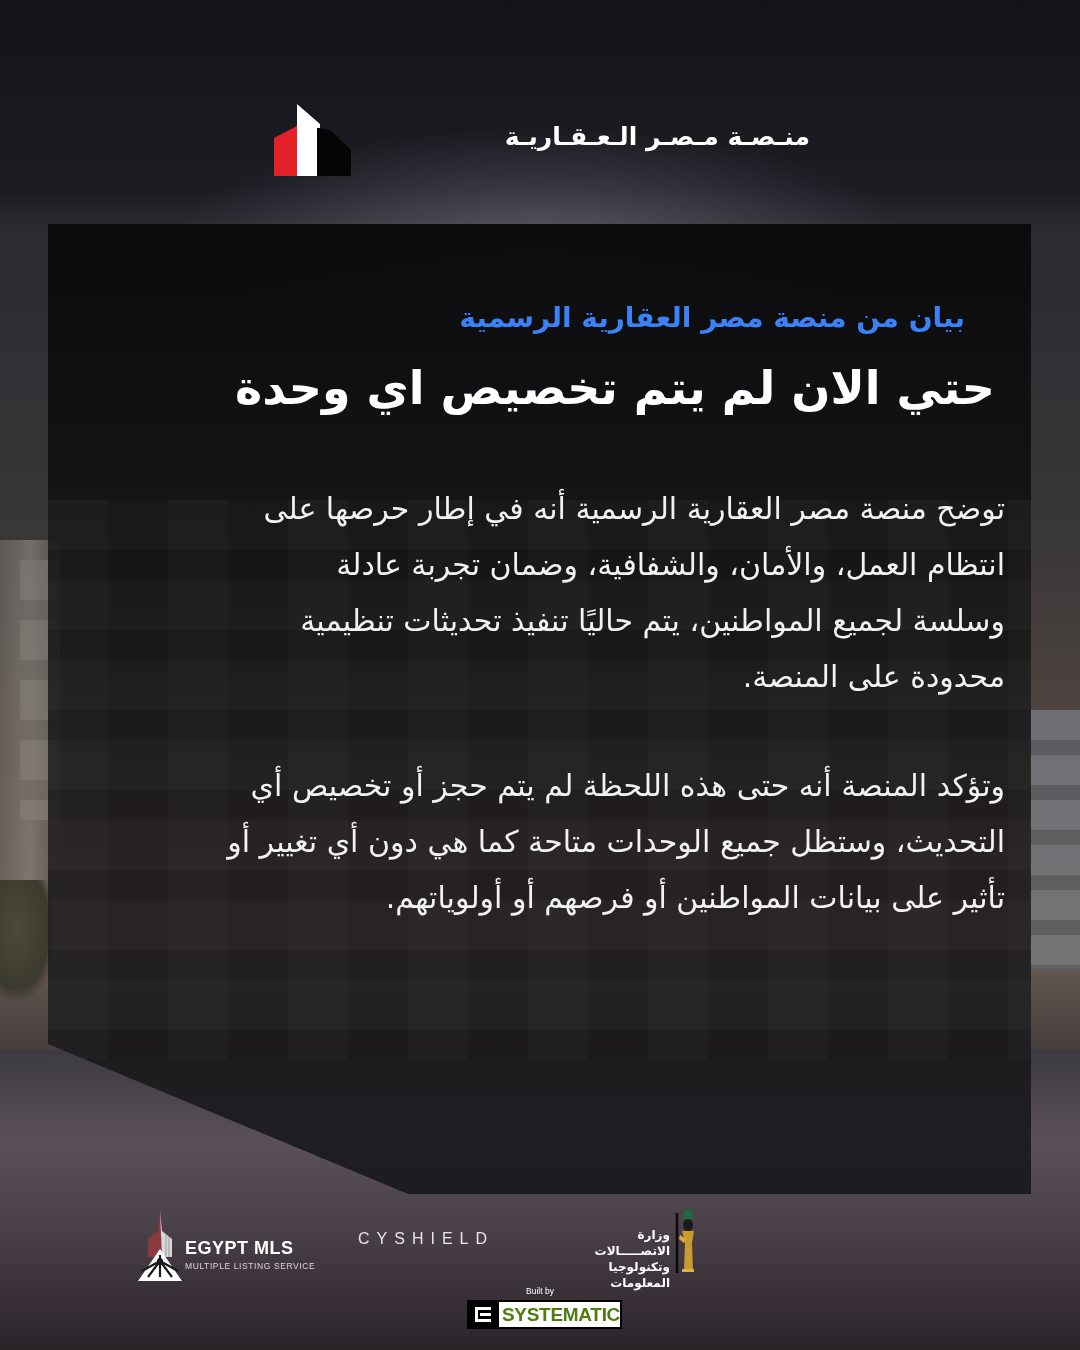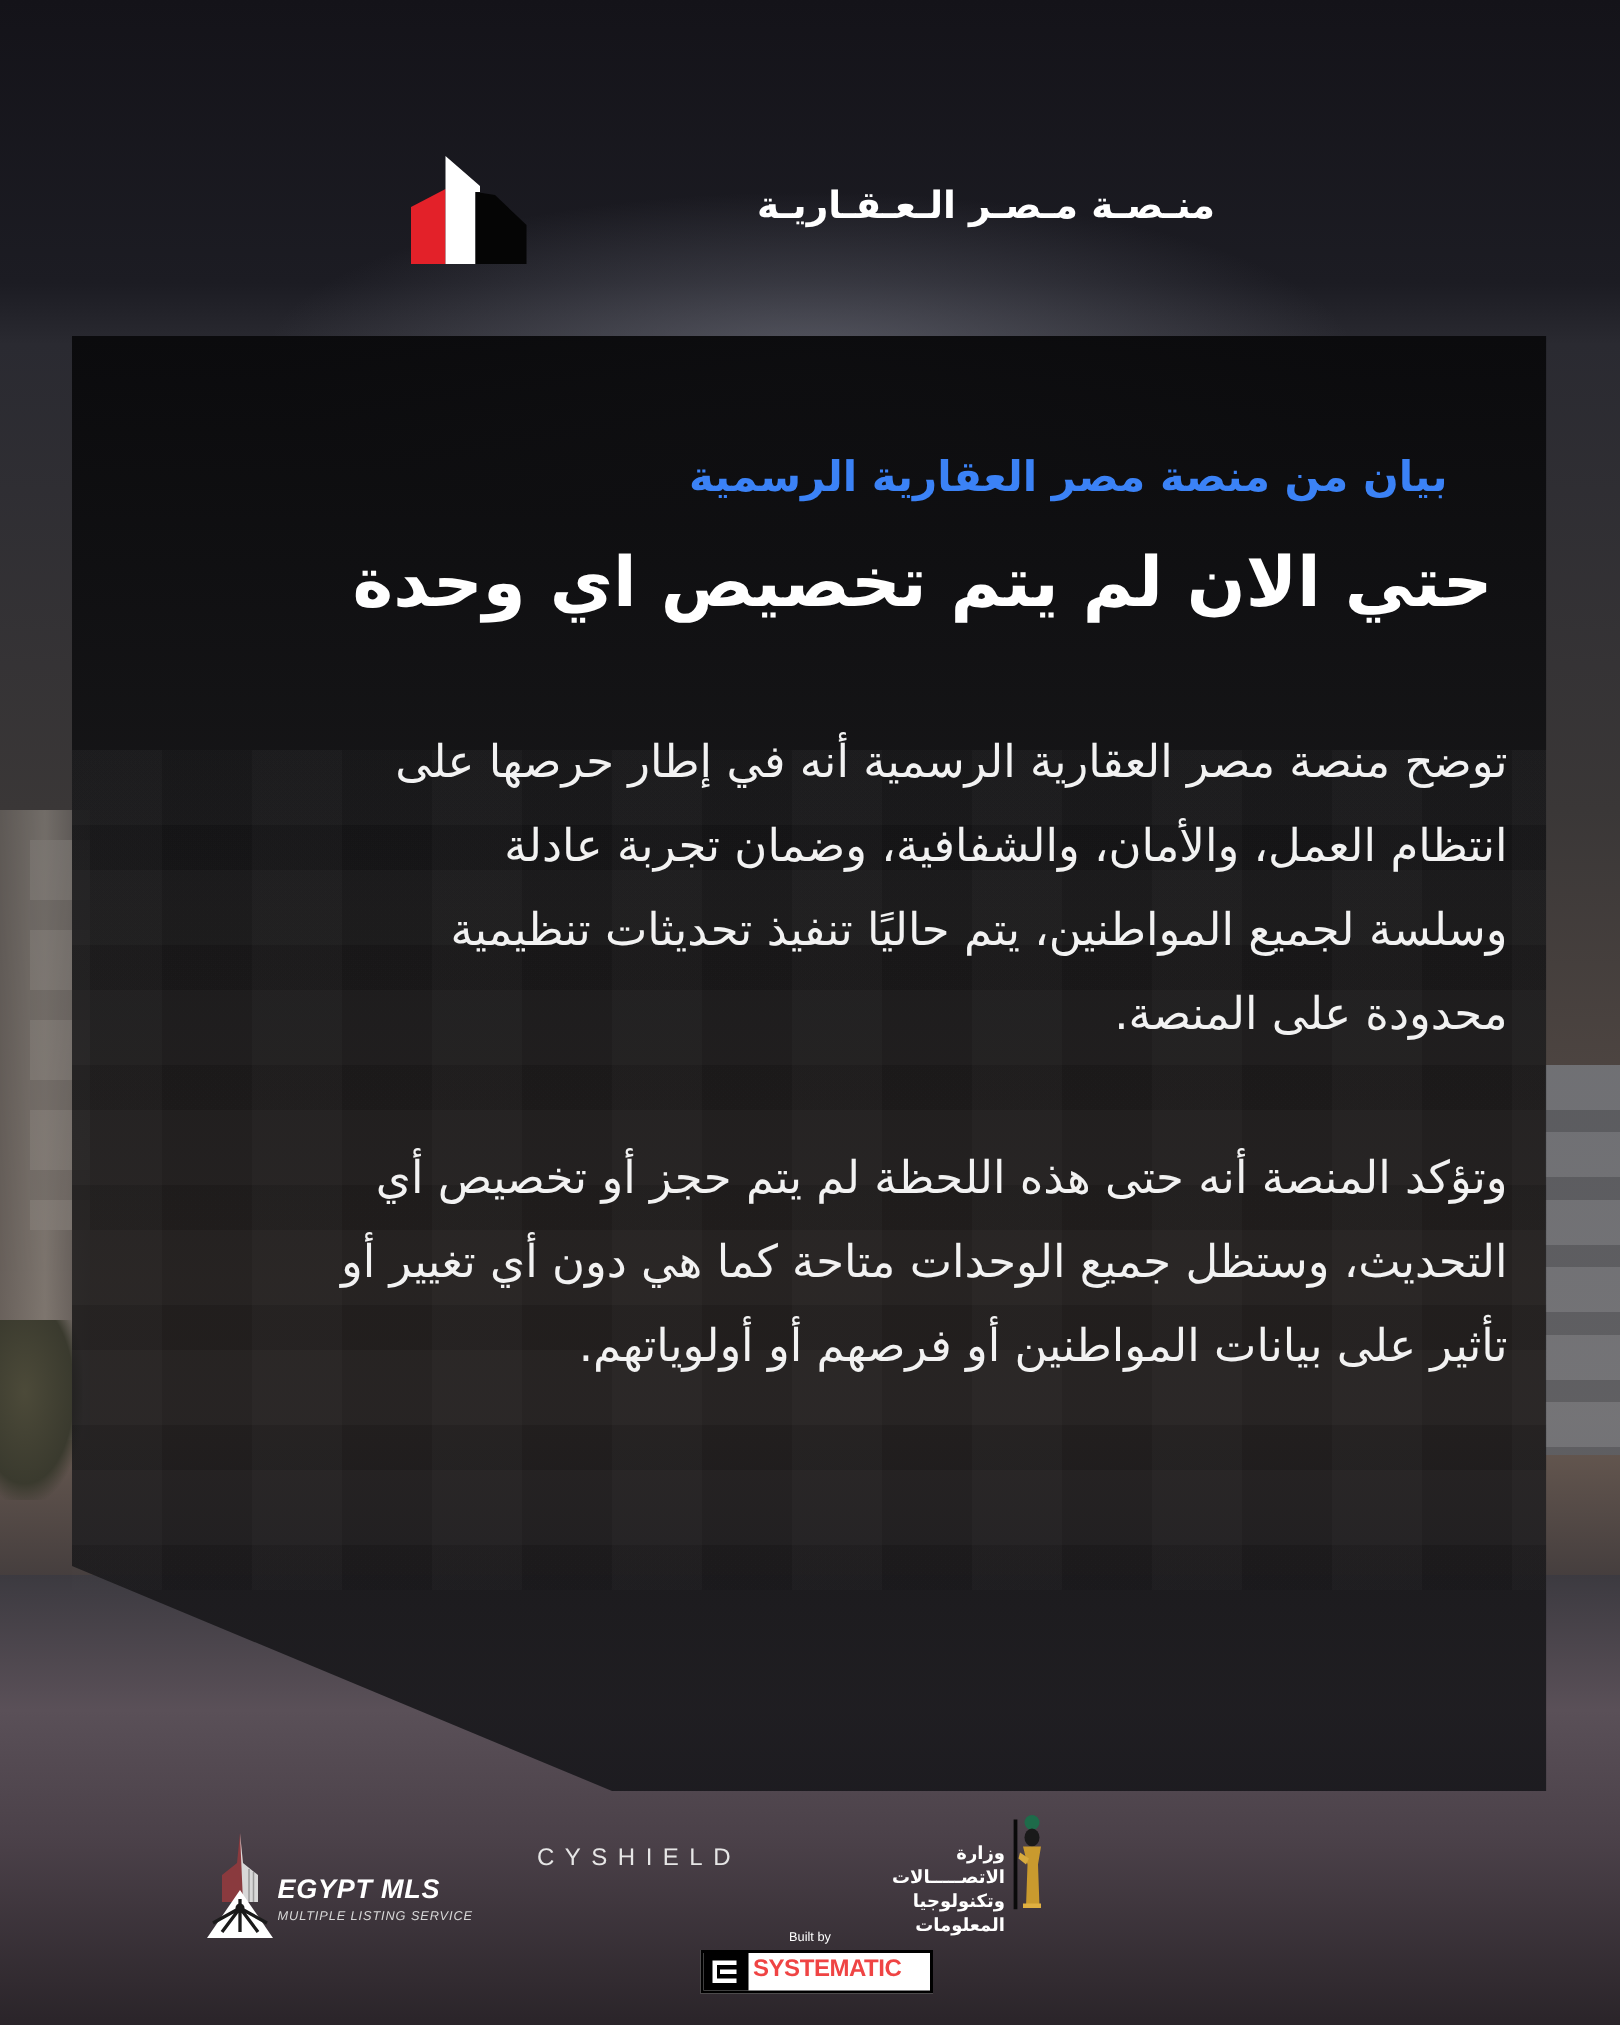--- a/index.html
+++ b/index.html
@@ -81,21 +81,21 @@
     position: absolute; left: 75px; width: 930px; text-align: right; direction: rtl;
     color: #f2f2f2; font-size: 30px; line-height: 56px;
     font-family: "DejaVu Sans", sans-serif; font-weight: normal;
   }
   .para1 { top: 481px; }
   .para2 { top: 758px; }
   .body-text .line { display: block; white-space: nowrap; }
 
   
   .footer { position: absolute; left: 0; top: 1200px; width: 1080px; height: 150px; }
-  .mls { position: absolute; left: 138px; top: 22px; width: 180px; height: 70px; font-style: italic; }
+  .mls { position: absolute; left: 138px; top: 11px; width: 180px; height: 70px; }
   .mls-icon { position: absolute; left: 0; top: 0; width: 44px; height: 70px; }
   .mls-title {
     position: absolute; left: 47px; top: 27px; color: #ffffff; font-weight: bold;
     font-size: 18px; font-family: "Liberation Sans", sans-serif; letter-spacing: 0.5px;
   }
   .mls-sub {
     position: absolute; left: 47px; top: 50px; color: #d8d8d8;
     font-size: 8.5px; font-family: "Liberation Sans", sans-serif; letter-spacing: 0.6px; white-space: nowrap;
   }
   .cyshield {
@@ -125,22 +125,22 @@
     color: #ffffff; font-size: 8.5px; font-family: "Liberation Sans", sans-serif;
   }
   .systematic {
     position: absolute; left: 467px; top: 100px; width: 155px; height: 29px;
     background: #ffffff; border: 2px solid #000;
   }
   .systematic-e {
     position: absolute; left: 0; top: 0; width: 30px; height: 25px; background: #000;
   }
   .systematic-label {
-    position: absolute; left: 33px; top: 2px; color: #ef4444; font-weight: bold;
-    font-size: 16px; font-family: "Liberation Sans", sans-serif; letter-spacing: -0.3px;
+    position: absolute; left: 33px; top: 2px; color: #4d7c0f; font-weight: bold;
+    font-size: 19px; font-family: "Liberation Sans", sans-serif; letter-spacing: -0.3px;
   }
 </style>
 </head>
 <body>
 
 <div class="bg"></div>
 <div class="bg-buildings-left"></div>
 <div class="bg-buildings-right"></div>
 <div class="bg-tree"></div>
 <div class="bg-ground"></div>

